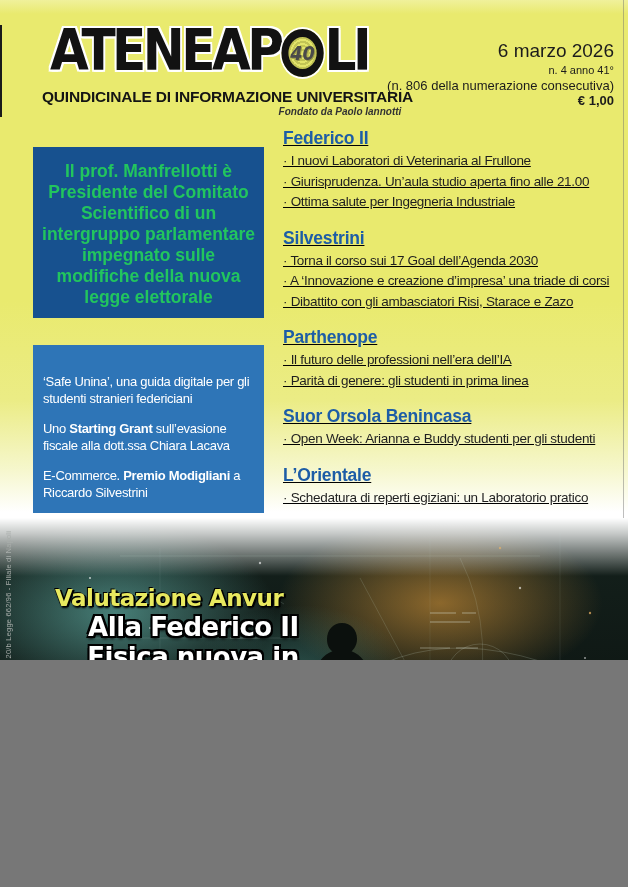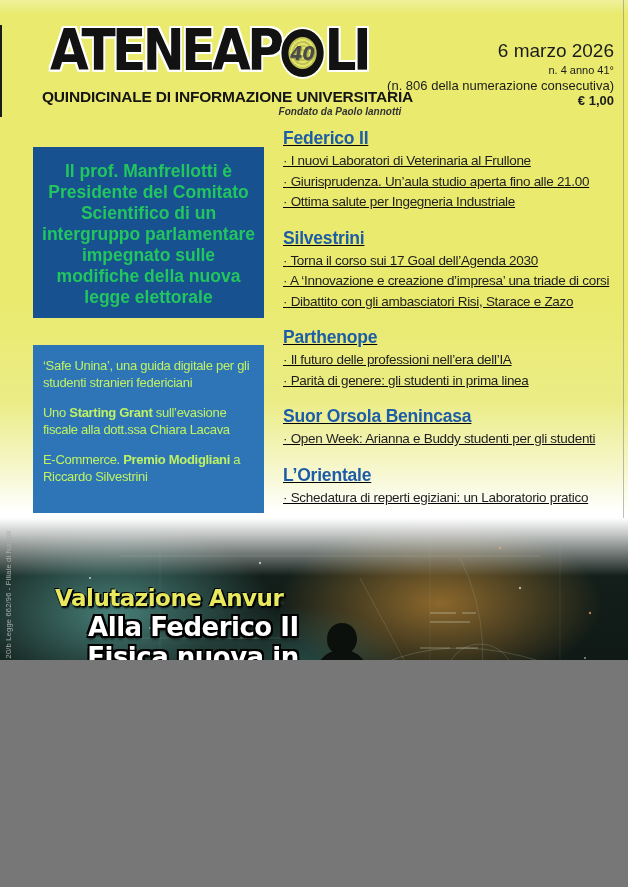--- a/index.html
+++ b/index.html
@@ -31,21 +31,21 @@
   .issue-info{position:absolute;right:14px;top:40px;text-align:right;color:#1c1c1c;}
   .issue-info .date{font-size:19px;font-weight:normal;}
   .issue-info .num{font-size:11px;margin-top:2px;}
   .issue-info .consec{font-size:13px;margin-top:2px;}
   .issue-info .price{font-size:13px;font-weight:bold;margin-top:0;}
   
   .lead-box{position:absolute;left:33px;top:147px;width:231px;height:171px;box-sizing:border-box;
     background:#17518f;color:#22c55e;display:flex;align-items:flex-end;justify-content:center;
     padding:10px 8px;text-align:center;font-weight:bold;font-size:17.5px;line-height:21px;}
   .news-box{position:absolute;left:33px;top:345px;width:231px;height:168px;box-sizing:border-box;
-    background:#2e75b7;color:#bef264;padding:13px 10px;font-size:13px;letter-spacing:-.3px;line-height:16.5px;}
+    background:#2e75b7;color:#ffffff;padding:29px 10px;font-size:13px;letter-spacing:-.3px;line-height:16.5px;}
   .news-box p{margin:0 0 14px 0;}
   .news-box b{font-weight:bold;}
   
   .toc{position:absolute;left:283px;top:128px;width:342px;}
   .toc-section{margin-bottom:15px;text-decoration:underline;}
   .toc-title{color:#1d5da6;font-weight:bold;font-size:17.5px;line-height:20px;margin-bottom:3px;letter-spacing:-.2px;}
   .toc-item{color:#1f1f1f;font-size:13.5px;line-height:20.5px;letter-spacing:-.3px;white-space:nowrap;}
   
   .edge-left{position:absolute;left:0;top:25px;width:2px;height:92px;background:#1a1a1a;}
   .edge-right{position:absolute;right:4px;top:0;width:1px;height:518px;background:rgba(110,110,110,.45);}

